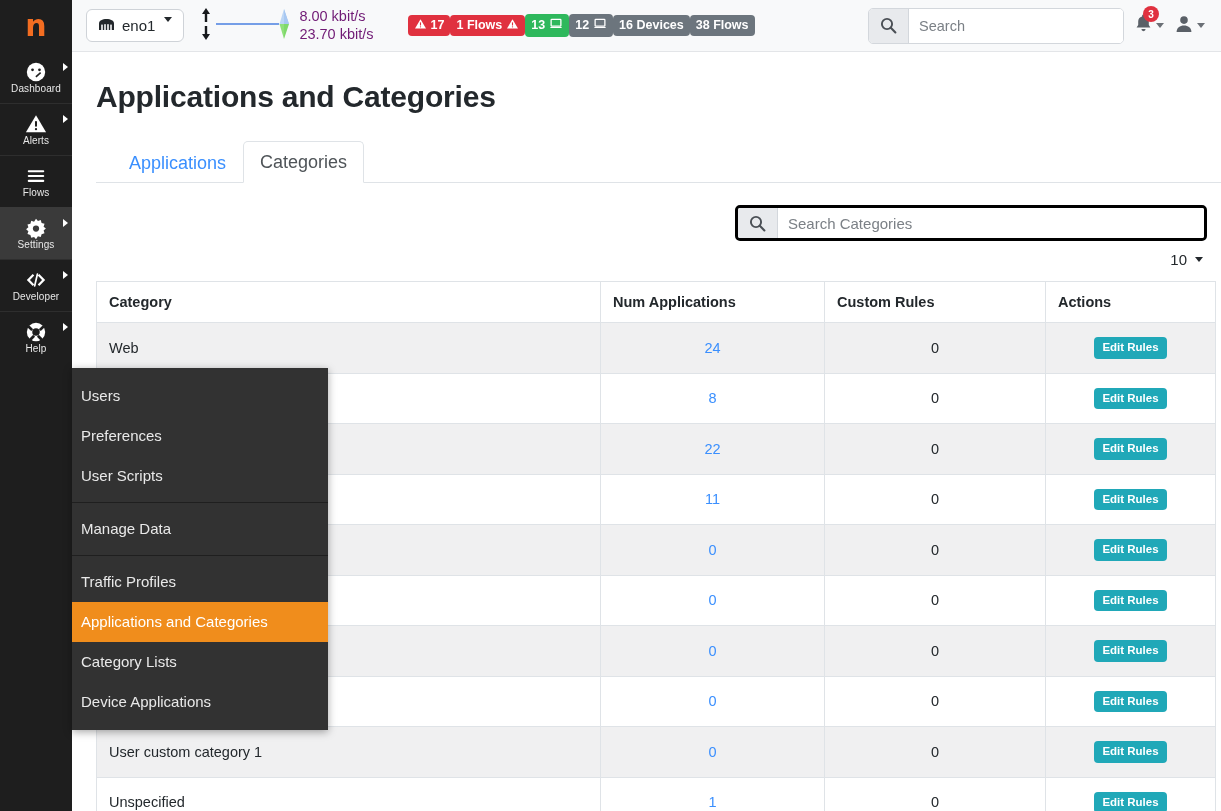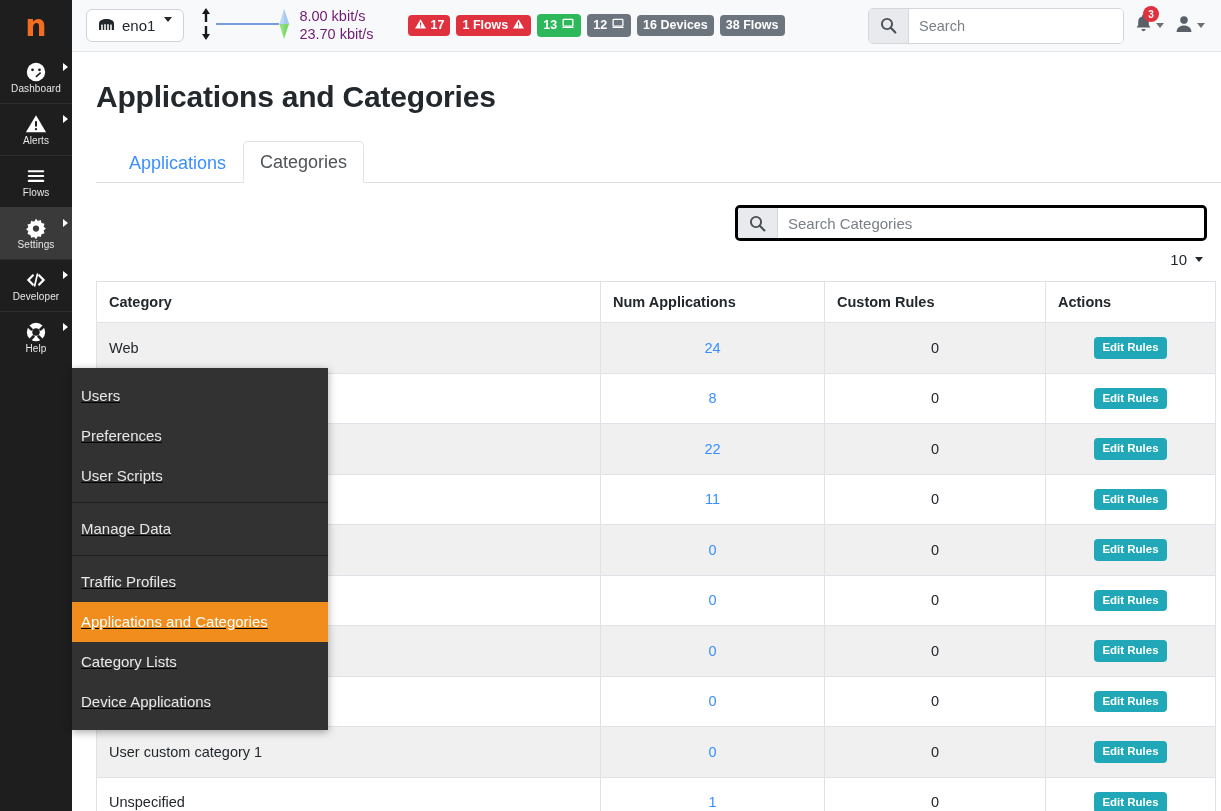--- a/index.html
+++ b/index.html
@@ -69,21 +69,21 @@
     border-left: 4.5px solid transparent;
     border-right: 4.5px solid transparent;
     border-top: 5px solid #23282c;
     margin-left: 2px;
   }
   .traffic { display: flex; align-items: center; margin-left: 14px; gap: 2px; }
   .traffic-text {
     font-size: 14.5px; color: #701a75; line-height: 1.22;
     white-space: nowrap; margin-left: 3px;
   }
-  .badges { display: flex; align-items: center; gap: 6px; margin-left: 34px; }
+  .badges { display: flex; align-items: center; margin-left: 34px; }
   .badge {
     display: inline-flex; align-items: center; gap: 4px;
     font-size: 12.5px; font-weight: bold; color: #fff;
     border-radius: 4px; padding: 3px 6px; line-height: 1.15;
     white-space: nowrap; cursor: pointer;
   }
   .badge.danger { background: #e0313f; }
   .badge.success { background: #2eb85c; }
   .badge.grey { background: #6c757d; }
 
@@ -196,21 +196,20 @@
     padding: 3px 8px; cursor: pointer; line-height: 1.35;
     white-space: nowrap;
   }
 
   
   #settings-menu {
     position: absolute; left: 72px; top: 368px;
     width: 256px; background: #323232;
     z-index: 60; padding: 8px 0 8px 0;
     box-shadow: 0 2px 8px rgba(0,0,0,.35);
-    text-decoration: underline;
   }
   .menu-item {
     padding: 11px 9px 11px 9px; font-size: 15px; color: #e9e9e9;
     cursor: pointer; line-height: 1.2;
   }
   .menu-item.highlight { background: #f08d1c; color: #ffffff; }
   .menu-sep { height: 1px; background: #1f1f1f; margin: 6px 0; }
 </style>
 </head>
 <body>

